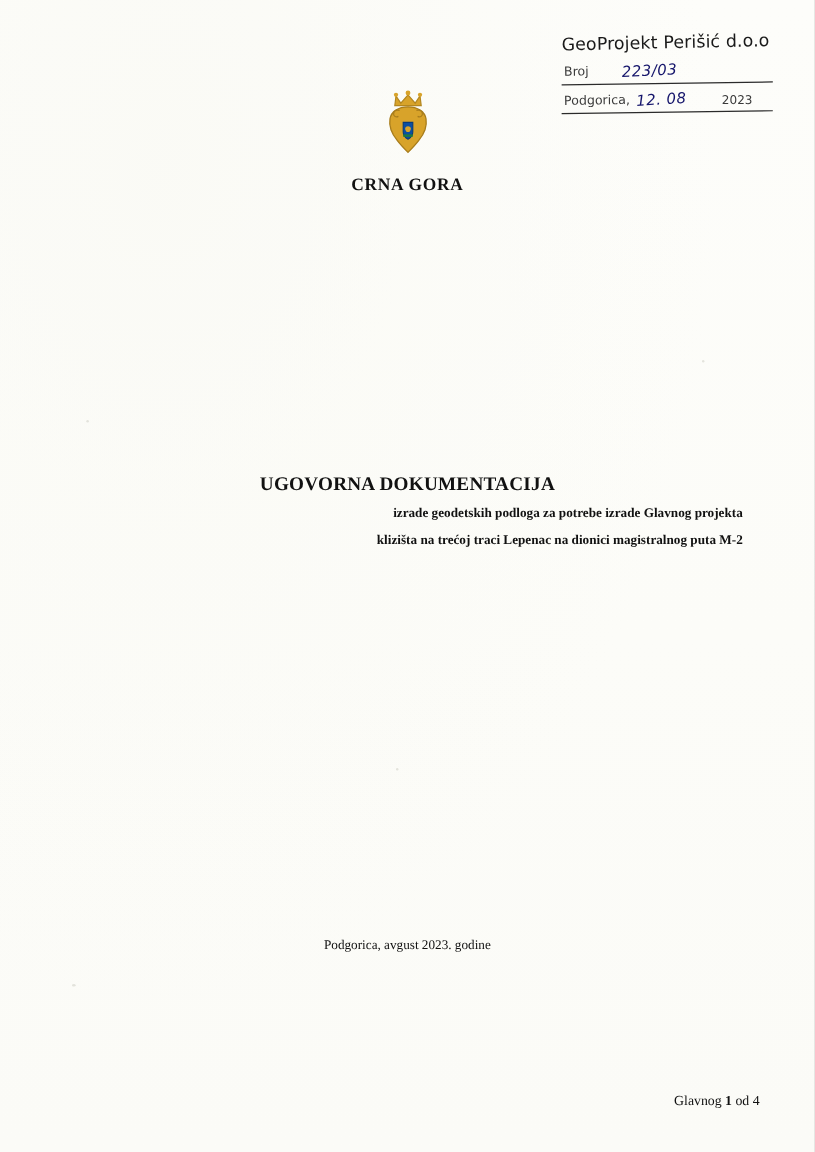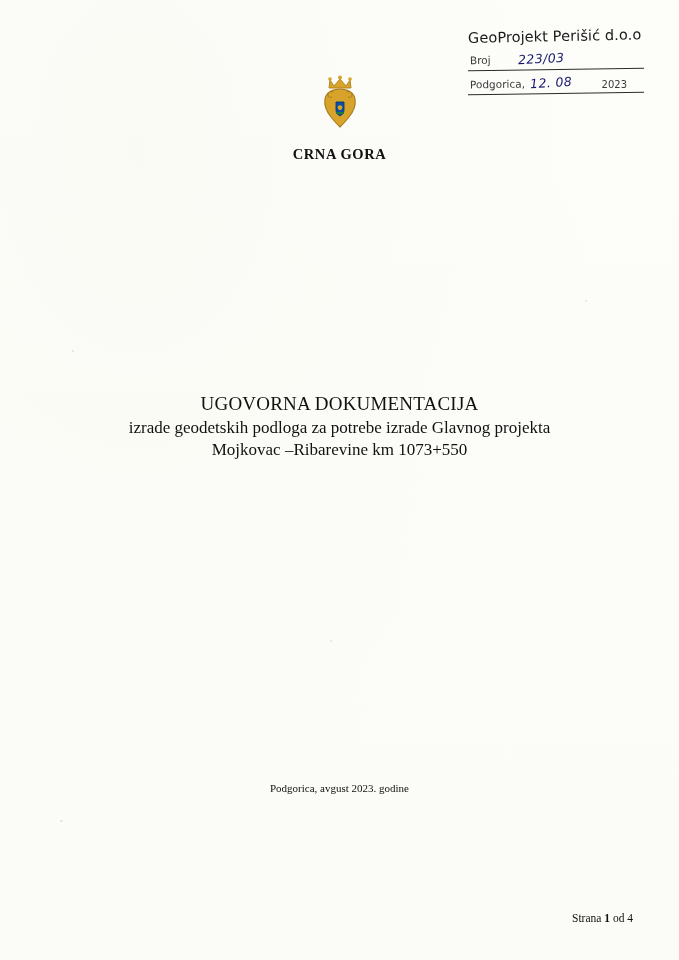--- a/index.html
+++ b/index.html
@@ -125,31 +125,32 @@
   
   .title-block {
     position: absolute;
     left: 60px;
     right: 60px;
     top: 393px;
     text-align: center;
   }
   .title-block .t1,
   .title-block .t2 {
-    font-size: 19px;
-    font-weight: normal;
+    font-size: 16px;
+    font-weight: bold;
     line-height: 22px;
     letter-spacing: .2px;
   }
   .title-block .t3,
   .title-block .t4,
   .title-block .t5 {
-    font-size: 17px;
-    font-weight: normal;
+    font-size: 11px;
+    font-weight: bold;
     line-height: 22px;
+    text-align: right;
   }
   .title-block .t3 { margin-top: 2px; }
 
   
   .place-date {
     position: absolute;
     left: 0;
     right: 0;
     top: 782px;
     text-align: center;
@@ -215,21 +216,21 @@
     </svg>
   </div>
 
   <div class="header-block">
     <div class="line1">CRNA GORA</div>
   </div>
 
   <div class="title-block">
     <div class="t1">UGOVORNA DOKUMENTACIJA</div>
     <div class="t3">izrade geodetskih podloga za potrebe izrade Glavnog projekta</div>
-    <div class="t5">Mojkovac –Ribarevine km 1073+550</div>
+    <div class="t4">klizišta na trećoj traci Lepenac na dionici magistralnog puta M-2</div>
   </div>
 
   <div class="place-date">Podgorica, avgust 2023. godine</div>
 
   <div class="footer">
-    <span>Strana </span><b>1</b><span> od </span><span>4</span>
+    <span>Glavnog </span><b>1</b><span> od </span><span>4</span>
   </div>
 </div>
 
 </body></html>

